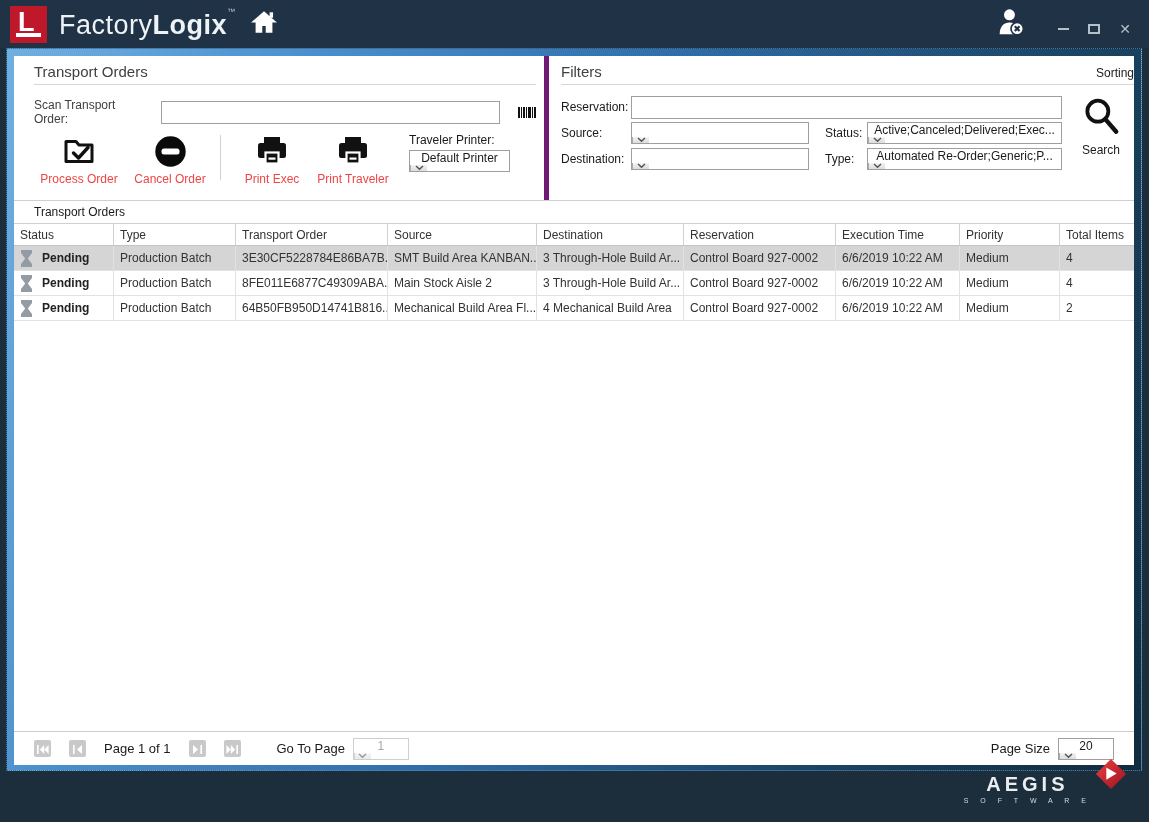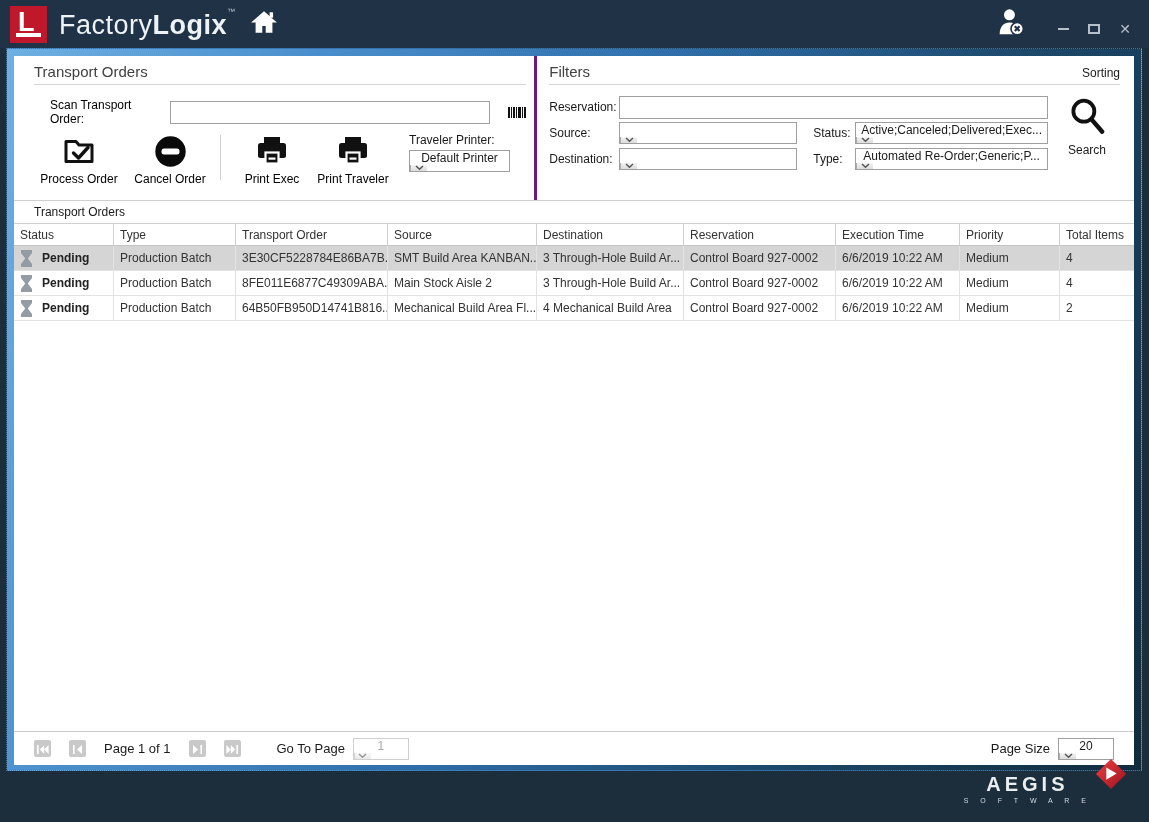--- a/index.html
+++ b/index.html
@@ -34,42 +34,42 @@
            display:flex; flex-direction:column; }
 
   
   .top-section { display:flex; height:144px; }
   .groupbox { padding-top:7px; }
   .gb-title-row { display:flex; align-items:baseline; font-size:15px; color:#414141; }
   .gb-rule { border:none; border-top:1px solid #d6d6d6; margin-top:4px; }
 
   .group-transport { width:530px; padding-left:20px; padding-right:8px; }
   .scan-row { display:flex; align-items:center; margin-top:13px; }
-  .scan-row label { font-size:12px; color:#000000; margin-left:16px; }
+  .scan-row label { font-size:12px; color:#404040; }
   .scan-input { width:340px; height:23px; margin-left:8px; border:1px solid #9f9f9f; font-size:12px; padding:0 4px; outline:none; }
   .barcode { margin-left:18px; display:flex; }
 
   .tools-row { display:flex; align-items:flex-start; margin-top:7px; }
   .tool-btn { display:flex; flex-direction:column; align-items:center; cursor:pointer; }
   .tool-btn .ic { height:36px; display:flex; align-items:center; justify-content:center; }
-  .tool-btn .lbl { font-size:12px; color:#000000; margin-top:3px; white-space:nowrap; }
+  .tool-btn .lbl { font-size:12px; color:#ef4444; margin-top:3px; white-space:nowrap; }
   .tb-process { width:90px; }
   .tb-cancel  { width:92px; }
   .tb-printo  { width:74px; margin-left:10px; }
   .tb-printt  { width:88px; }
   .tools-sep { width:1px; align-self:stretch; background:#d0d0d0; margin:2px 4px 6px 4px; }
   .trav-printer { margin-left:12px; display:flex; flex-direction:column; }
   .trav-printer .tp-label { font-size:12px; color:#1a1a1a; }
   .combo { display:flex; align-items:center; border:1px solid #9f9f9f; background:#fff; height:22px;flex-direction:column; }
   .combo .val { flex:1; font-size:12px; color:#1a1a1a; padding:0 5px; white-space:nowrap; overflow:hidden; }
   .combo .dd { width:17px; align-self:stretch; border-left:1px solid #ababab;
                background:linear-gradient(#f4f4f4,#dcdcdc); display:flex; align-items:center; justify-content:center; }
   .tp-combo { width:101px; margin-top:3px; }
 
-  .group-filters { flex:1; border-left:3px solid #701a75; padding-left:12px; padding-right:14px; display:flex; flex-direction:column; }
+  .group-filters { flex:1; border-left:5px solid #701a75; padding-left:12px; display:flex; flex-direction:column; }
   .filters-head { display:flex; align-items:baseline; }
   .sorting-lbl { margin-left:auto; font-size:12px; color:#1a1a1a; cursor:pointer; }
   .filters-body { display:flex; margin-top:9px; }
   .filters-fields { flex:1; }
   .f-row { display:flex; align-items:center; height:26px; }
   .f-label { width:70px; font-size:12px; color:#1a1a1a; }
   .f-input-wide { flex:1; height:23px; border:1px solid #9f9f9f; font-size:12px; padding:0 4px; outline:none; }
   .f-combo-l { width:178px; }
   .f-label2 { width:42px; font-size:12px; color:#1a1a1a; margin-left:16px; }
   .f-combo-r { flex:1; }

